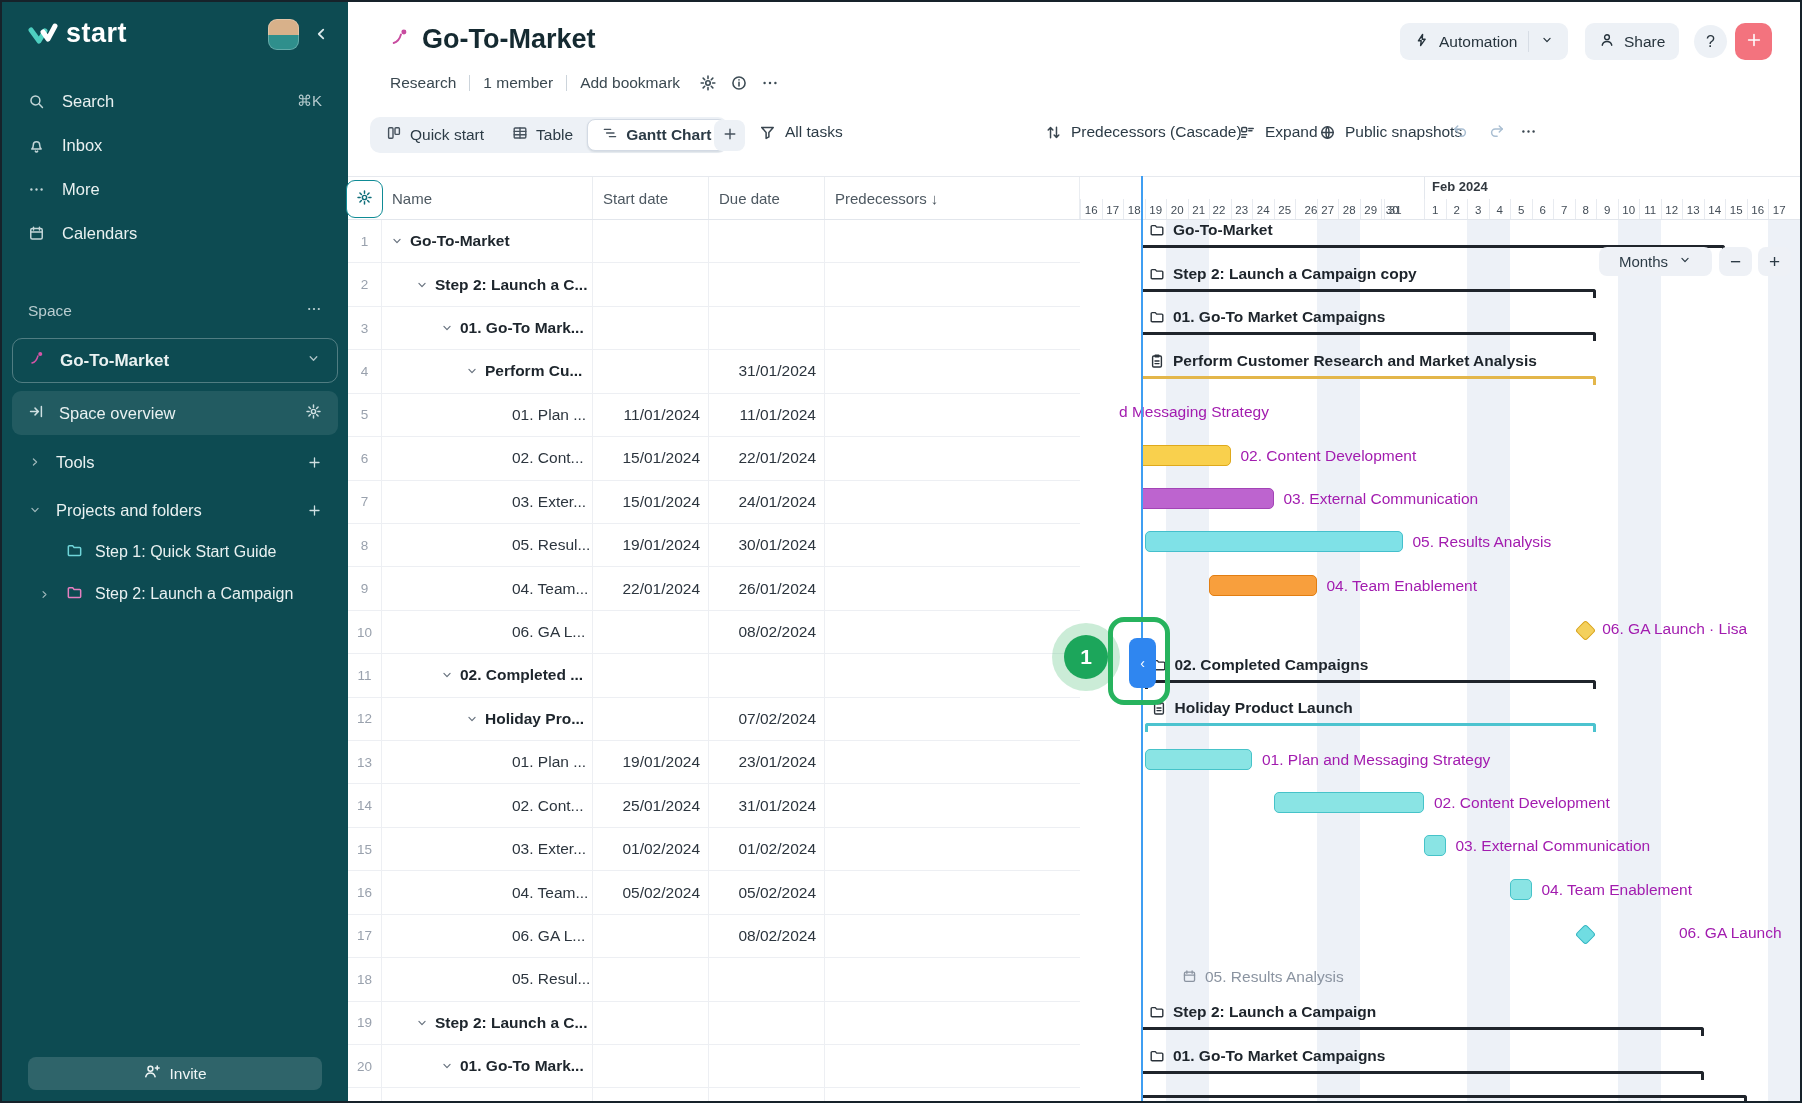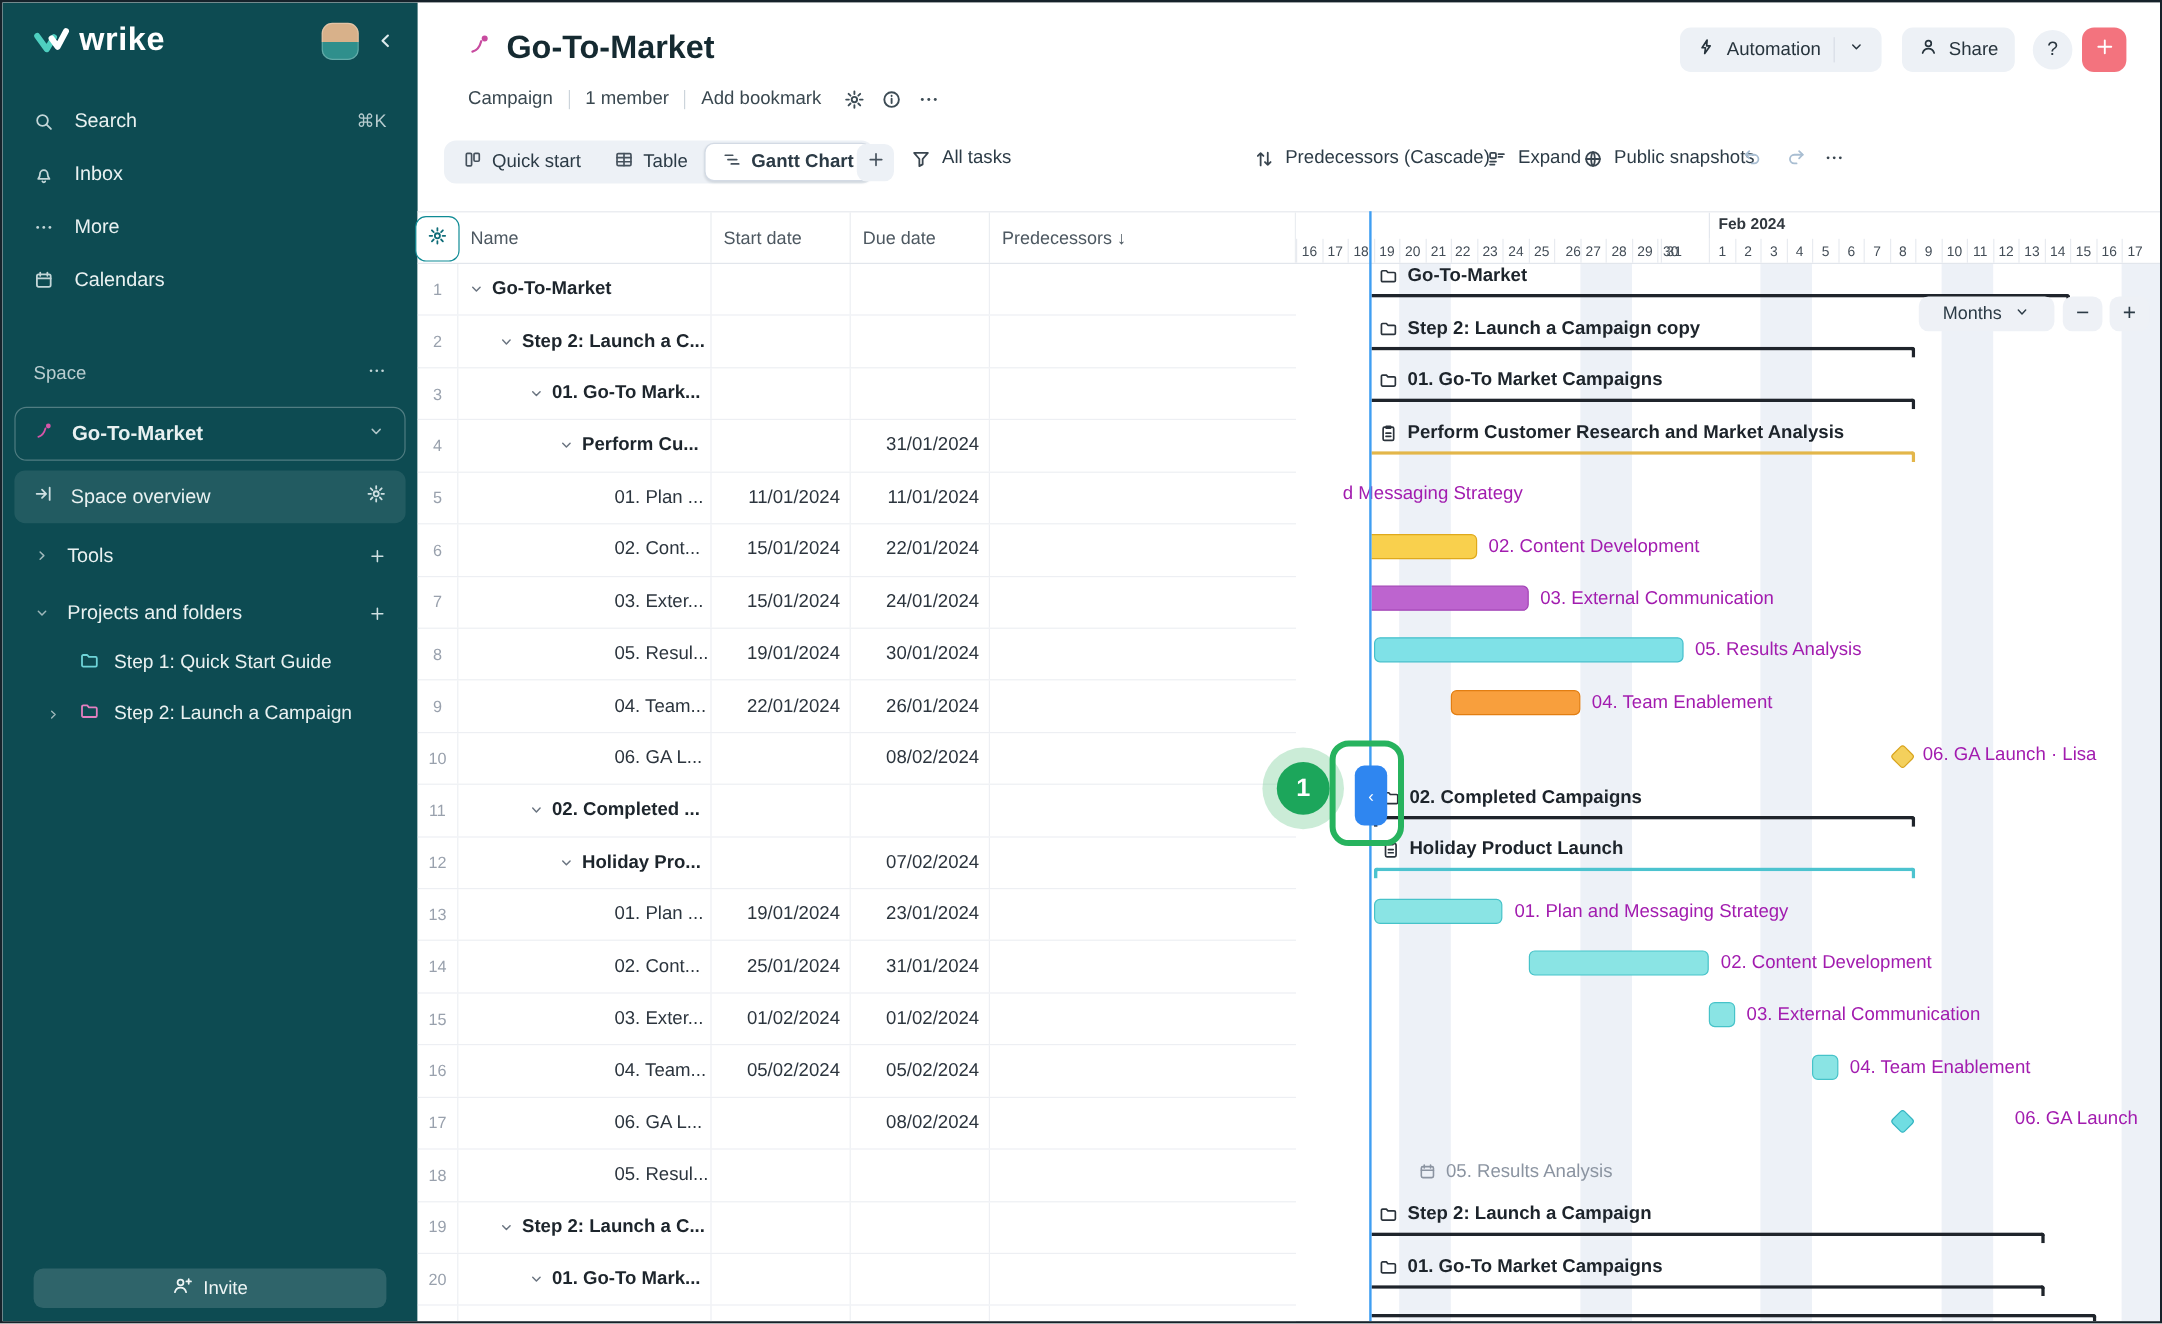--- a/index.html
+++ b/index.html
@@ -110,21 +110,21 @@
 
 <div class="app">
 
   <aside class="sidebar">
     <div class="sb-top">
       <div class="sb-logo">
         <svg width="30" height="24" viewBox="0 0 30 24" fill="none">
           <path d="M3 8l8 11 6-10" stroke="#4ecfc0" stroke-width="5" stroke-linecap="round" stroke-linejoin="round"></path>
           <path d="M15 10l5 7 7-13" stroke="#ffffff" stroke-width="5" stroke-linecap="round" stroke-linejoin="round"></path>
         </svg>
-        <span class="sb-logo-text">wrike</span>
+        <span class="sb-logo-text">start</span>
       </div>
       <div class="sb-avatar"></div>
       <span class="sb-collapse ic"><svg width="20" height="20" viewBox="0 0 16 16" fill="none" stroke="currentColor" stroke-width="1.4" stroke-linecap="round" stroke-linejoin="round">
             <path d="M9.8 4.5L6.2 8l3.6 3.5"></path>
           </svg></span>
     </div>
     <nav class="sb-nav" id="sb-nav">
         <div class="sb-row">
           <span class="ic">
             <svg width="17" height="17" viewBox="0 0 16 16" fill="none" stroke="currentColor" stroke-width="1.4" stroke-linecap="round" stroke-linejoin="round">
@@ -248,21 +248,21 @@
   </aside>
 
   <div class="hd-title">
     <span class="ic"><svg width="21" height="21" viewBox="0 0 16 16" fill="none" stroke="currentColor" stroke-width="1.4" stroke-linecap="round" stroke-linejoin="round">
           <path d="M2.8 12.2c3.6-.8 4.8-3.6 5.6-6.6"></path>
           <circle cx="10.6" cy="3.8" r="1.9" fill="currentColor" stroke="none"></circle>
         </svg></span>
     <span class="hd-title-text">Go-To-Market</span>
   </div>
   <div class="hd-meta">
-    <span>Campaign</span>
+    <span>Research</span>
     <span class="sep"></span>
     <span>1 member</span>
     <span class="sep"></span>
     <span>Add bookmark</span>
     <span class="ic" style="margin-left:6px">
         <svg width="18" height="18" viewBox="0 0 16 16" fill="none" stroke="currentColor" stroke-width="1.4" stroke-linecap="round" stroke-linejoin="round">
           <circle cx="8" cy="8" r="2"></circle>
           <path d="M8 1.9v2M8 12.1v2M1.9 8h2M12.1 8h2M3.7 3.7l1.4 1.4M10.9 10.9l1.4 1.4M12.3 3.7l-1.4 1.4M5.1 10.9l-1.4 1.4"></path>
         </svg>
       </span>

